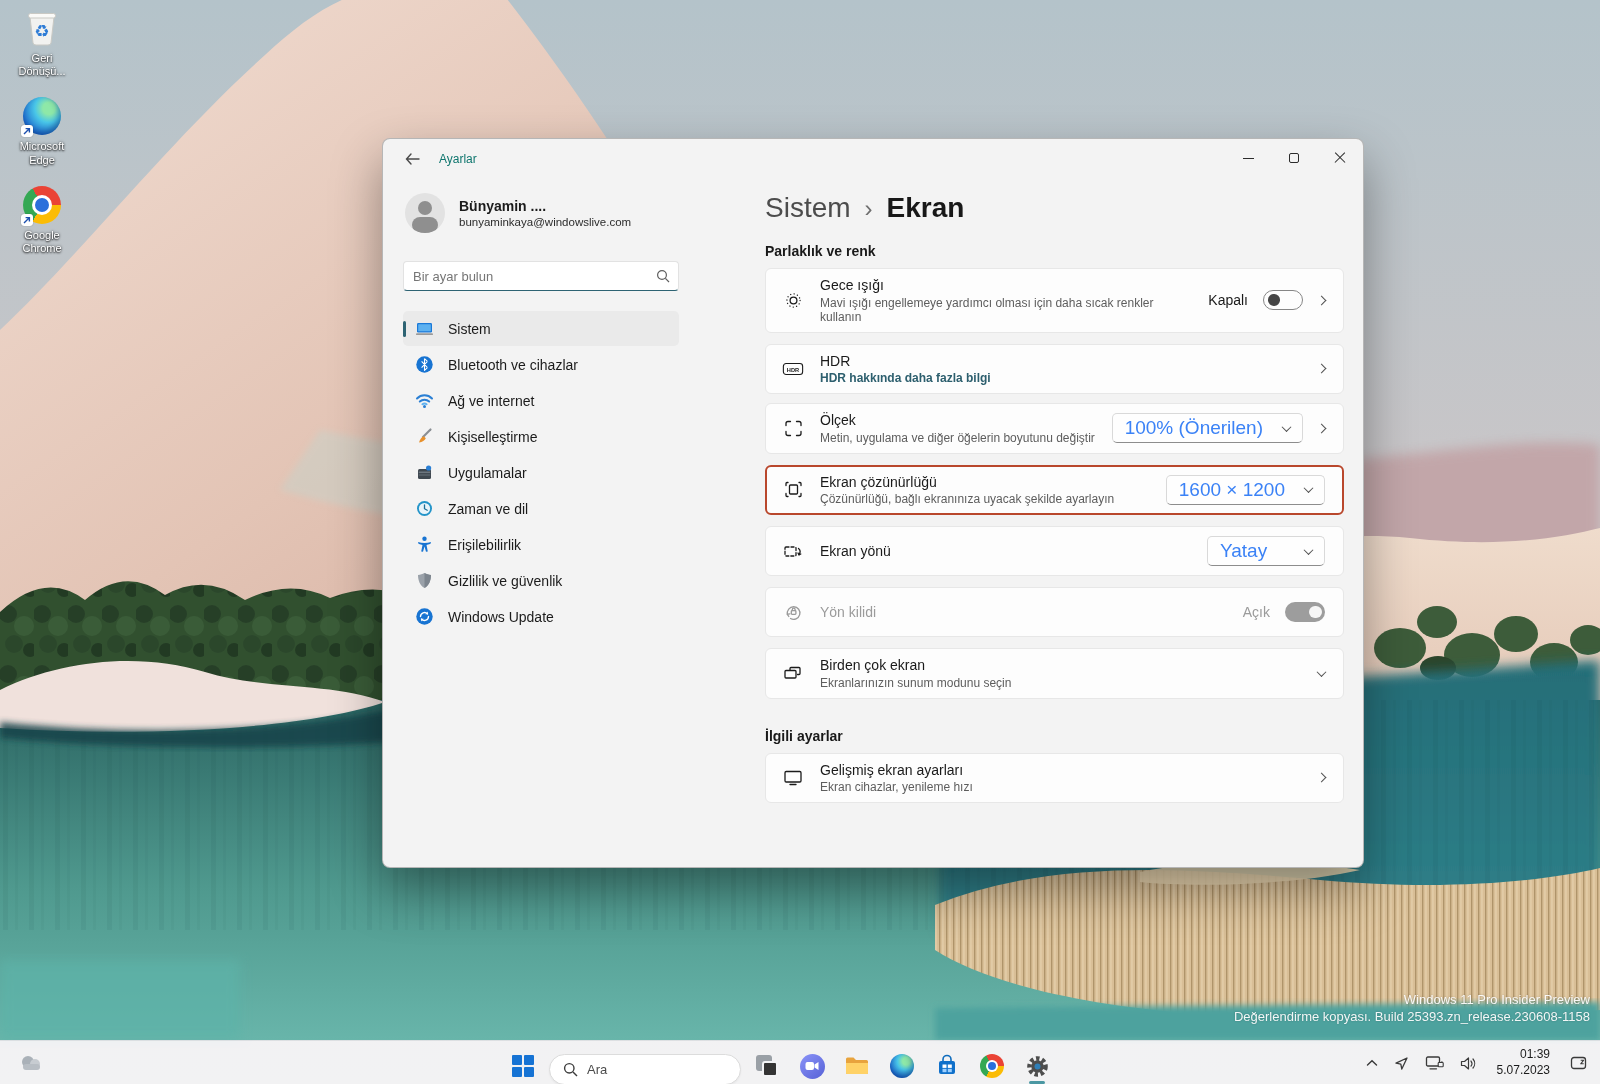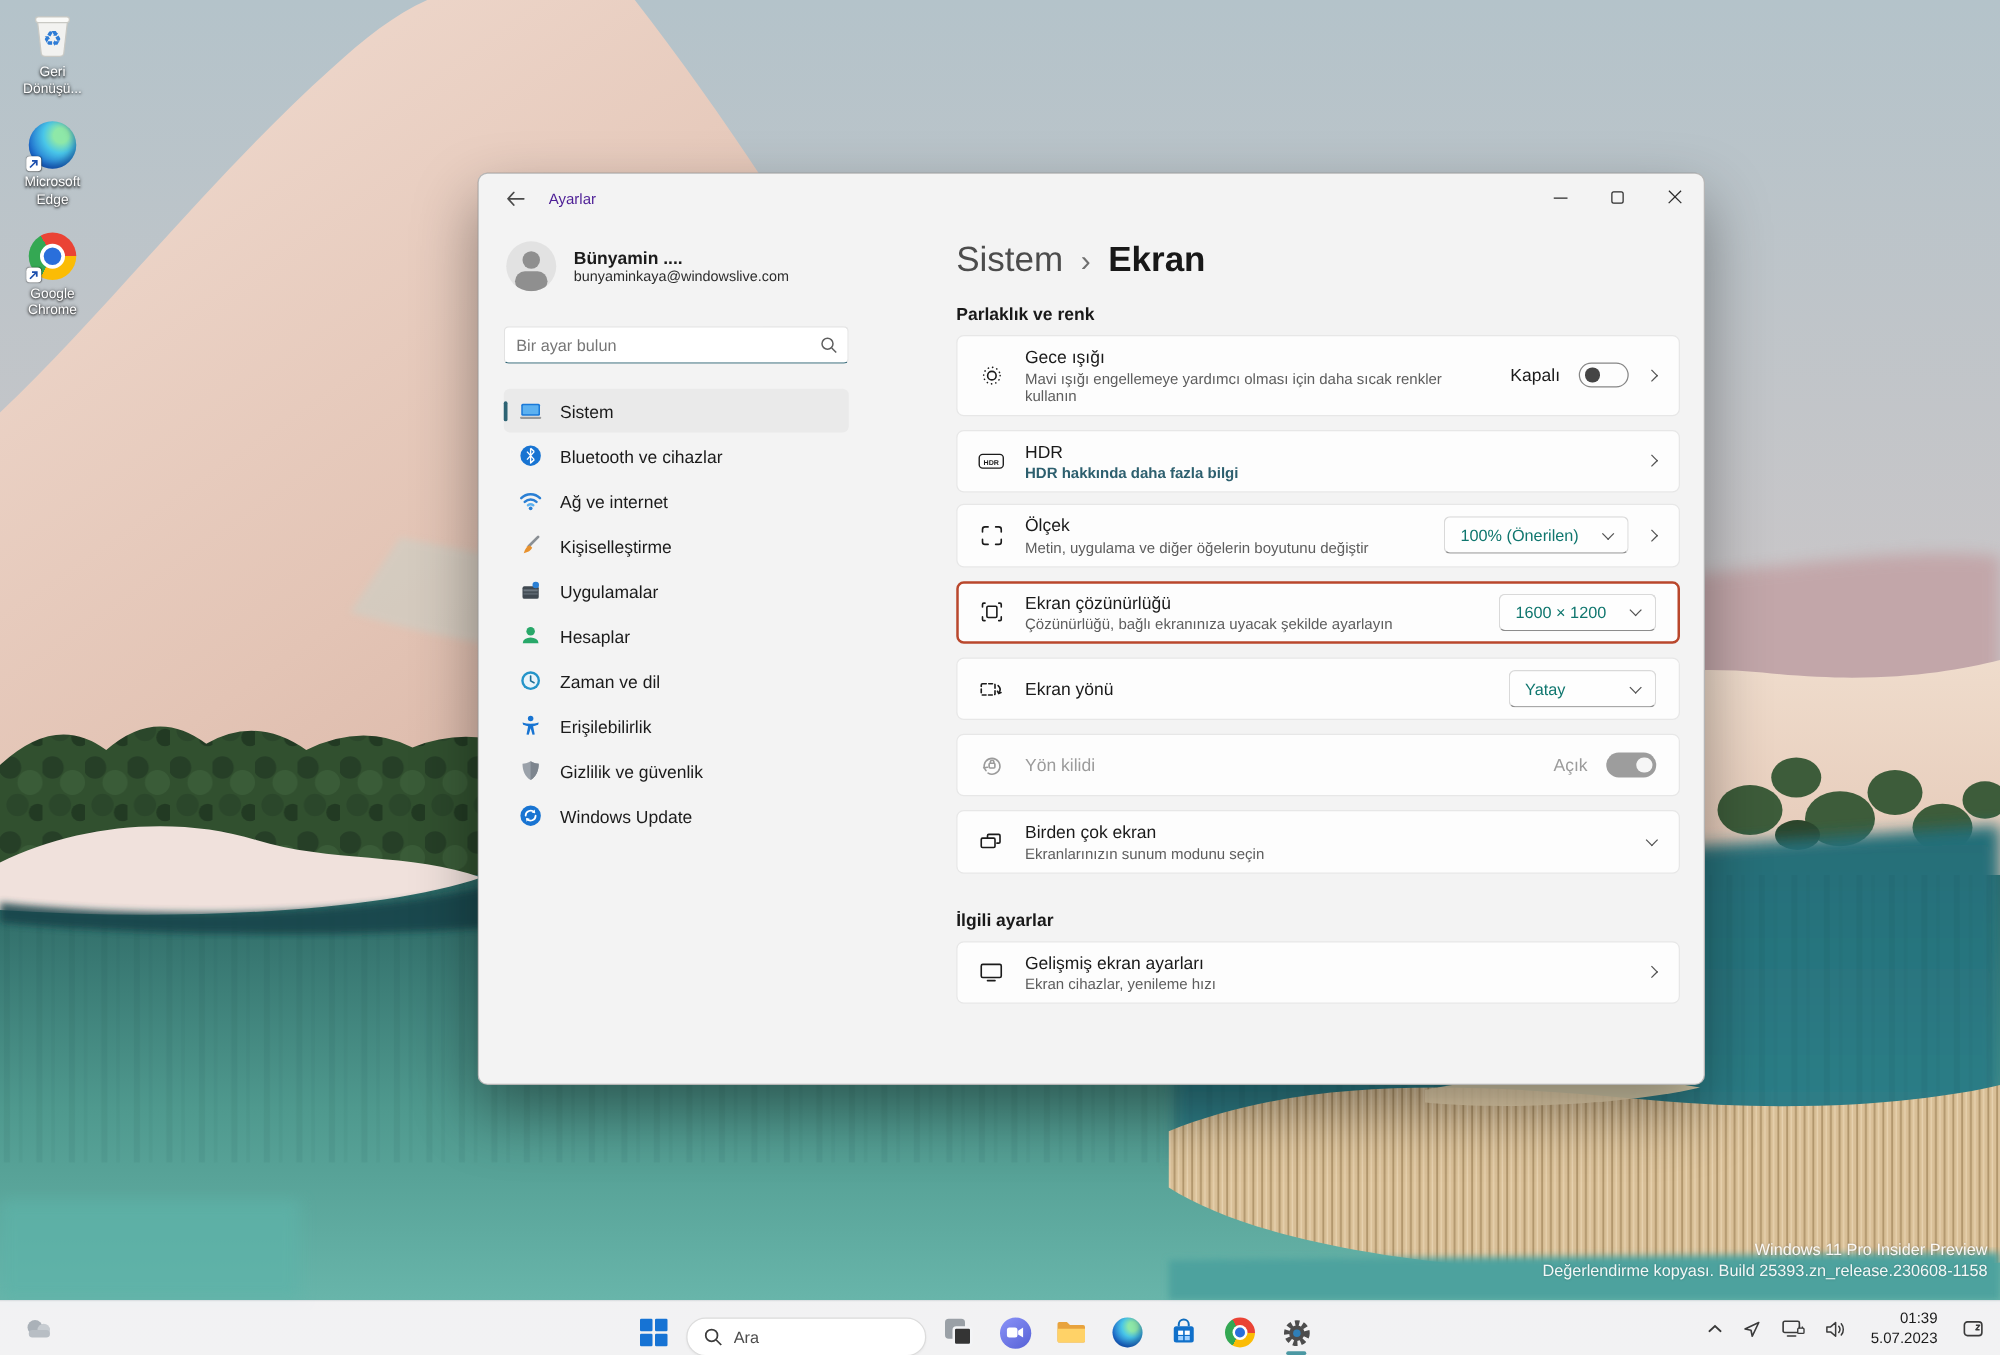--- a/index.html
+++ b/index.html
@@ -21,21 +21,21 @@
   .chrome-ball::before { content:""; position:absolute; left:50%; top:50%; width:20px; height:20px; margin:-10px 0 0 -10px; border-radius:50%; background:#fff; }
   .chrome-ball::after { content:""; position:absolute; left:50%; top:50%; width:14px; height:14px; margin:-7px 0 0 -7px; border-radius:50%; background:#2a6fdb; }
 
   
   .watermark { position:absolute; right:10px; bottom:58px; text-align:right; color:rgba(255,255,255,.93); font-size:13px; line-height:1.35; text-shadow:0 0 2px rgba(0,0,0,.25); }
 
   
   .win { position:absolute; left:382px; top:138px; width:982px; height:730px; background:#f3f3f3; border-radius:8px; border:1px solid rgba(0,0,0,.25); box-shadow:0 22px 50px rgba(0,0,0,.38); overflow:hidden; display:flex; flex-direction:column; }
   .titlebar { height:40px; flex:0 0 40px; display:flex; align-items:center; padding-left:14px; position:relative; }
   .back-btn { width:30px; height:26px; display:flex; align-items:center; justify-content:center; border-radius:4px; }
-  .win-title { font-size:12px; color:#4c1d95; margin-left:12px; }
+  .win-title { font-size:12px; color:#0f766e; margin-left:12px; }
   .win-controls { position:absolute; right:0; top:0; height:38px; display:flex; }
   .wc { width:46px; height:38px; display:flex; align-items:center; justify-content:center; }
   .min-glyph { width:11px; height:1px; background:#2b2b2b; }
   .max-glyph { width:10px; height:10px; border:1px solid #2b2b2b; border-radius:2px; }
   .close-glyph { position:relative; width:12px; height:12px; }
   .close-glyph::before,.close-glyph::after { content:""; position:absolute; left:-1px; top:5px; width:14px; height:1.3px; background:#2b2b2b; }
   .close-glyph::before { transform:rotate(45deg); } .close-glyph::after { transform:rotate(-45deg); }
 
   .win-body { flex:1; display:flex; min-height:0; }
 
@@ -70,21 +70,21 @@
   .card { background:#fdfdfd; border:1px solid #e7e7e7; border-radius:6px; min-height:50px; display:flex; align-items:center; gap:16px; padding:8px 18px 8px 16px; }
   .card.hl { border:2px solid #b9472c; padding:7px 17px 7px 15px; }
   .row-ico { width:22px; flex:0 0 22px; display:flex; align-items:center; justify-content:center; }
   .row-txt { display:flex; flex-direction:column; }
   .row-title { font-size:14px; color:#1a1a1a; }
   .row-sub { font-size:12px; color:#5d5d5d; margin-top:2.5px; }
   .row-link { font-size:12px; font-weight:700; color:#2d5f6e; margin-top:2.5px; }
   .row-right { margin-left:auto; display:flex; align-items:center; gap:15px; }
   .state-lbl { font-size:14px; color:#1a1a1a; }
   .dim, .dim .row-title, .dim .state-lbl { color:#9b9b9b !important; }
-  .dropdown { height:30px; min-width:118px; background:#fefefe; border:1px solid #d9d9d9; border-bottom-color:#8d8d8d; border-radius:5px; display:flex; align-items:center; justify-content:space-between; gap:20px; padding:0 12px; font-size:13px; color:#0f766e; }
+  .dropdown { height:30px; min-width:118px; background:#fefefe; border:1px solid #d9d9d9; border-bottom-color:#8d8d8d; border-radius:5px; display:flex; align-items:center; justify-content:space-between; gap:20px; padding:0 12px; font-size:19px; color:#3b82f6; }
   .chev-r { width:7px; height:7px; border-right:1.5px solid #515151; border-bottom:1.5px solid #515151; transform:rotate(-45deg); flex:0 0 auto; }
   .chev-d { width:7px; height:7px; border-right:1.4px solid #515151; border-bottom:1.4px solid #515151; transform:rotate(45deg) translate(-1px,-1px); flex:0 0 auto; }
   .toggle-off { width:40px; height:20px; border-radius:10px; border:1px solid #868686; position:relative; }
   .toggle-off .knob { position:absolute; left:4px; top:3.2px; width:11.5px; height:11.5px; border-radius:50%; background:#454545; }
   .toggle-on-dis { width:40px; height:20px; border-radius:10px; background:#9d9d9d; position:relative; }
   .toggle-on-dis .knob { position:absolute; right:3.5px; top:3.5px; width:12.5px; height:12.5px; border-radius:50%; background:#f6f6f6; }
 
   
   .taskbar { position:absolute; left:0; bottom:0; width:1600px; height:44px; background:rgba(243,244,246,.93); border-top:1px solid rgba(200,205,210,.5); display:flex; align-items:center; z-index:50; }
   .tb-left { position:absolute; left:12px; top:0; height:44px; display:flex; align-items:center; }
@@ -315,29 +315,20 @@
                   <rect x="3.8" y="8.5" width="11.4" height="1.6" fill="#6d7780"></rect>
                   <rect x="3.8" y="11.2" width="11.4" height="1.6" fill="#59636c"></rect>
                   <circle cx="13.6" cy="5" r="2.6" fill="#2a7fd4"></circle>
                 </svg>
               </span>
             <span>Uygulamalar</span>
           </div>
           <div class="nav-item">
             <span class="nav-ico">
                 <svg width="19" height="19" viewBox="0 0 19 19">
-                  <circle cx="9.5" cy="6" r="3.4" fill="#28a869"></circle>
-                  <path d="M3.2,15.5 a6.3,4.6 0 0 1 12.6,0 z" fill="#28a869"></path>
-                </svg>
-              </span>
-            <span>Hesaplar</span>
-          </div>
-          <div class="nav-item">
-            <span class="nav-ico">
-                <svg width="19" height="19" viewBox="0 0 19 19">
                   <circle cx="9.5" cy="9.5" r="7.5" fill="#2394c9"></circle>
                   <circle cx="9.5" cy="9.5" r="5.6" fill="#e9f4fa"></circle>
                   <path d="M9.5,5.8 L9.5,9.7 L12.2,11.2" stroke="#1b6e96" stroke-width="1.3" fill="none" stroke-linecap="round"></path>
                 </svg>
               </span>
             <span>Zaman ve dil</span>
           </div>
           <div class="nav-item">
             <span class="nav-ico">
                 <svg width="19" height="19" viewBox="0 0 19 19">

